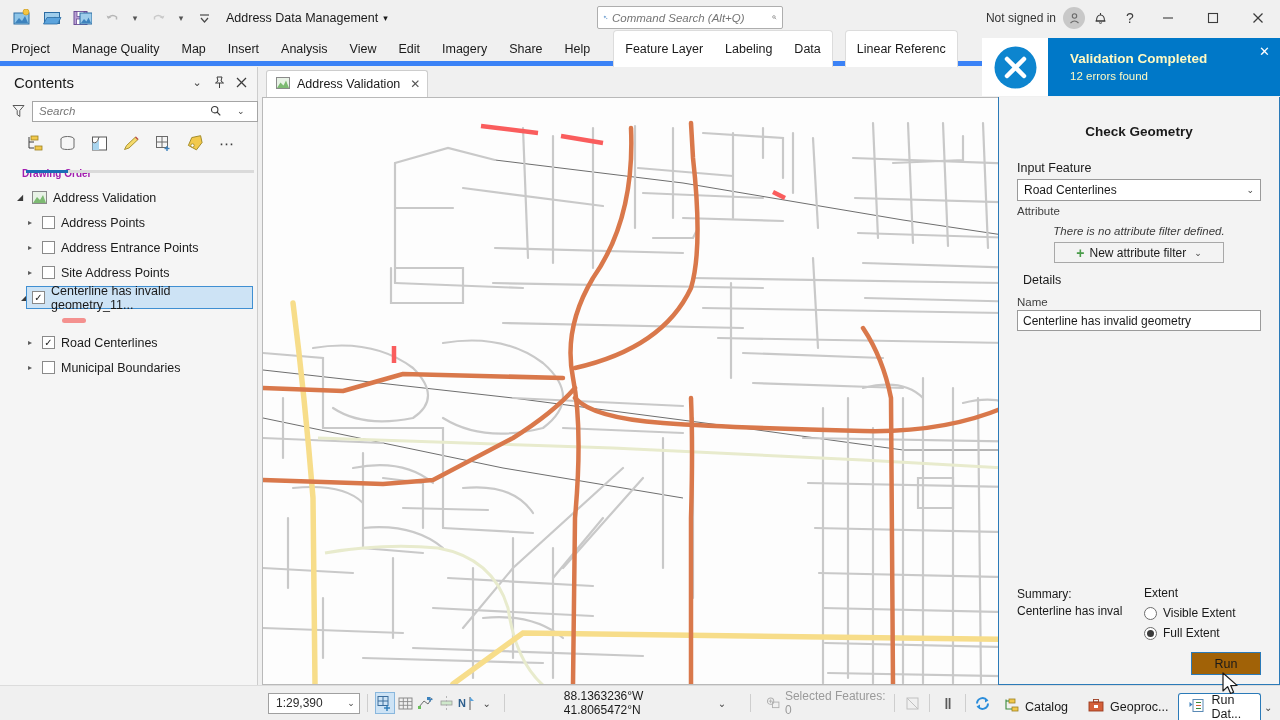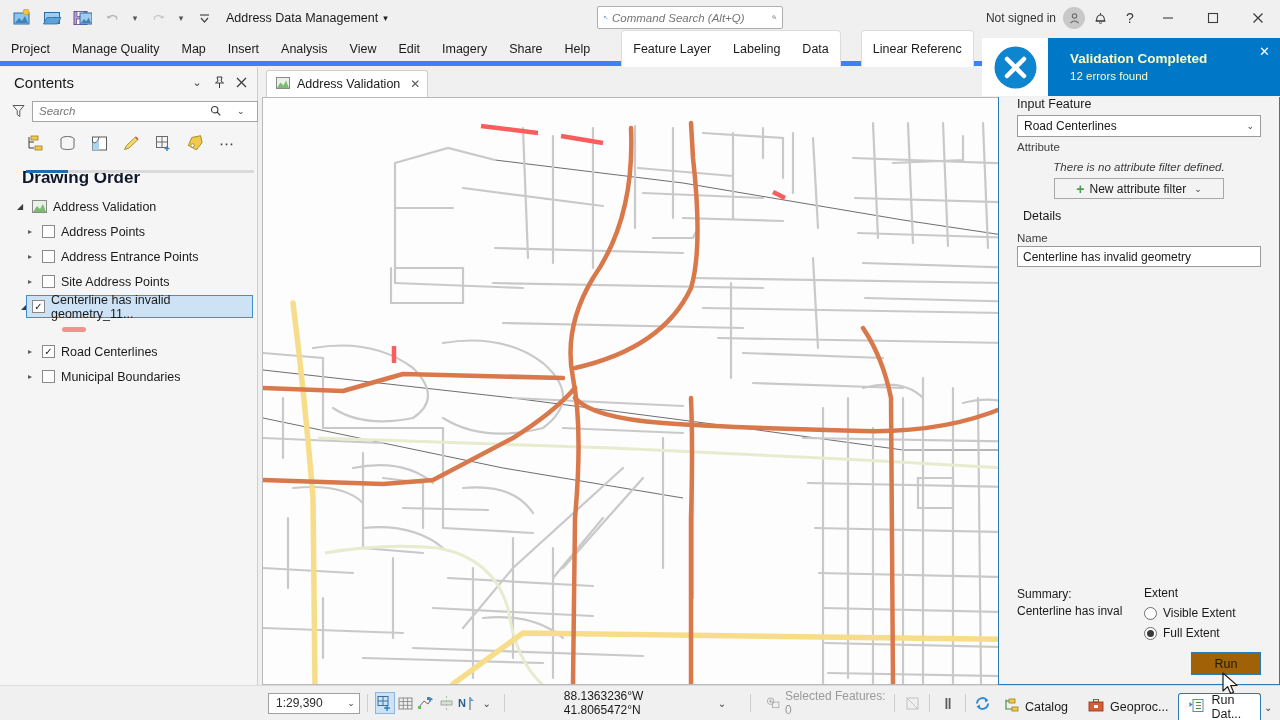--- a/index.html
+++ b/index.html
@@ -61,21 +61,21 @@
   .ribbon-tabs {
     position: absolute; top: 36px; left: 0; width: 1280px; height: 30px;
     background: #f0f0f0; display: flex; align-items: center;
     border-bottom: 5px solid #3b82f6;
   }
   .rtab {
     padding: 0 11px; height: 30px; line-height: 30px; font-size: 12.5px; color: #1a1a1a;
     white-space: nowrap;
   }
   .ctx-group {
-    display: flex; align-items: center; height: 37px; margin-left: 20px;
+    display: flex; align-items: center; height: 37px; margin-left: 12px;
     background: #fff; border: 1px solid #dcdcdc; border-radius: 4px 4px 0 0;
     border-bottom: none;
   }
   .ctx-group .rtab { height: 25px; line-height: 25px; }
 
   
   .contents-pane {
     position: absolute; top: 67px; left: 0; width: 258px; height: 618px;
     background: #f5f5f5; border-right: 1px solid #cdcdcd;
   }
@@ -100,21 +100,21 @@
   }
   .c-toolbar {
     display: flex; align-items: center; padding: 5px 0 0 24px; gap: 10px; height: 32px;
   }
   .c-tool { width: 22px; height: 22px; display: flex; align-items: center; justify-content: center; }
   .tool-underline {
     position: absolute; left: 26px; top: 103px; width: 228px; height: 3px; background: #dadada;
   }
   .tool-underline i { display:block; width: 42px; height: 3px; background: #1a6cb5; }
   .drawing-order {
-    padding: 11px 0 6px 22px; font-size: 17px; font-weight: bold; color: #0f172a;
+    padding: 11px 0 6px 22px; font-size: 10px; font-weight: bold; color: #a21caf;
   }
   .tree { padding-left: 10px; }
   .tnode {
     display: flex; align-items: center; height: 25px; gap: 6px; padding-left: 4px;
     font-size: 12.5px; color: #1a1a1a;
   }
   .tnode.sel {
     background: #cde3f5; border: 1px solid #3f8fd2; height: 23px; margin: 1px 4px 1px 14px;
     padding-left: 0;
   }
@@ -692,20 +692,21 @@
       <g stroke="#fa5d5d" stroke-width="4.5" fill="none" stroke-linecap="butt">
         <path d="M218 28 L275 35"></path>
         <path d="M298 38 L340 45"></path>
         <path d="M510 94 L522 100"></path>
         <path d="M131 248 L131 265"></path>
       </g>
     </svg>
   </div>
 
   <div class="gp-pane">
+    <div class="gp-title">Check Geometry</div>
     <div class="gp-body">
       <div class="gp-label">Input Feature</div>
       <div class="gp-select">
         <span>Road Centerlines</span>
         <span class="cv">⌄</span>
       </div>
       <div class="gp-sublabel">Attribute</div>
       <div class="gp-nofilter">There is no attribute filter defined.</div>
       <div class="gp-newfilter">
         <span class="plus">+</span>

